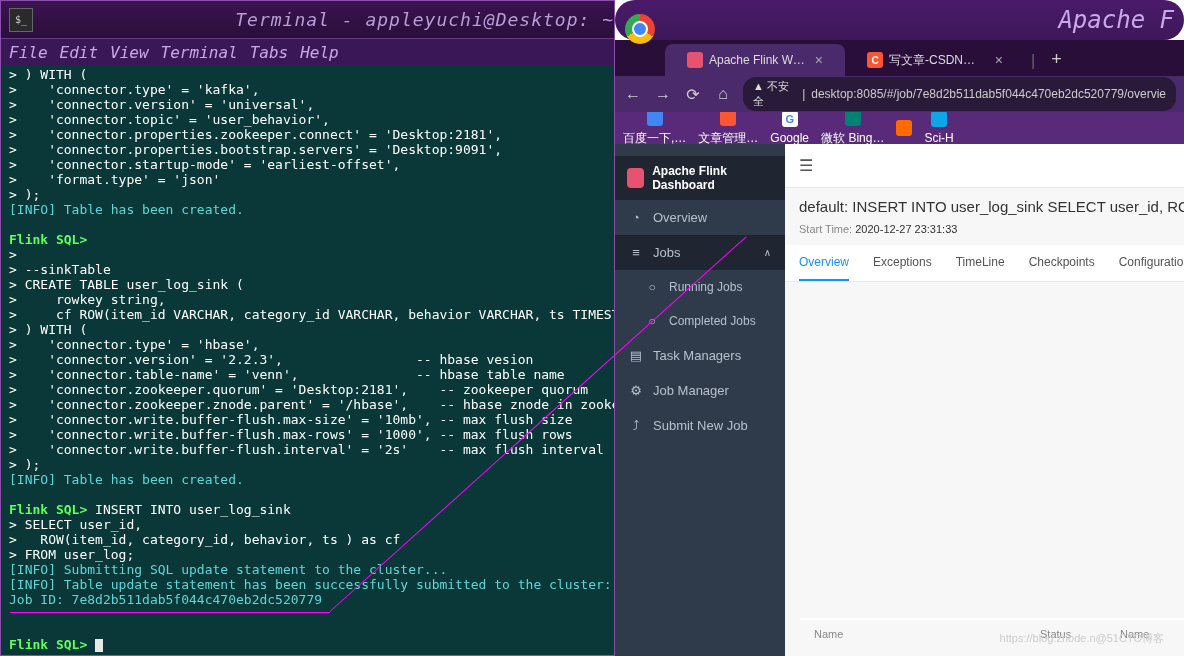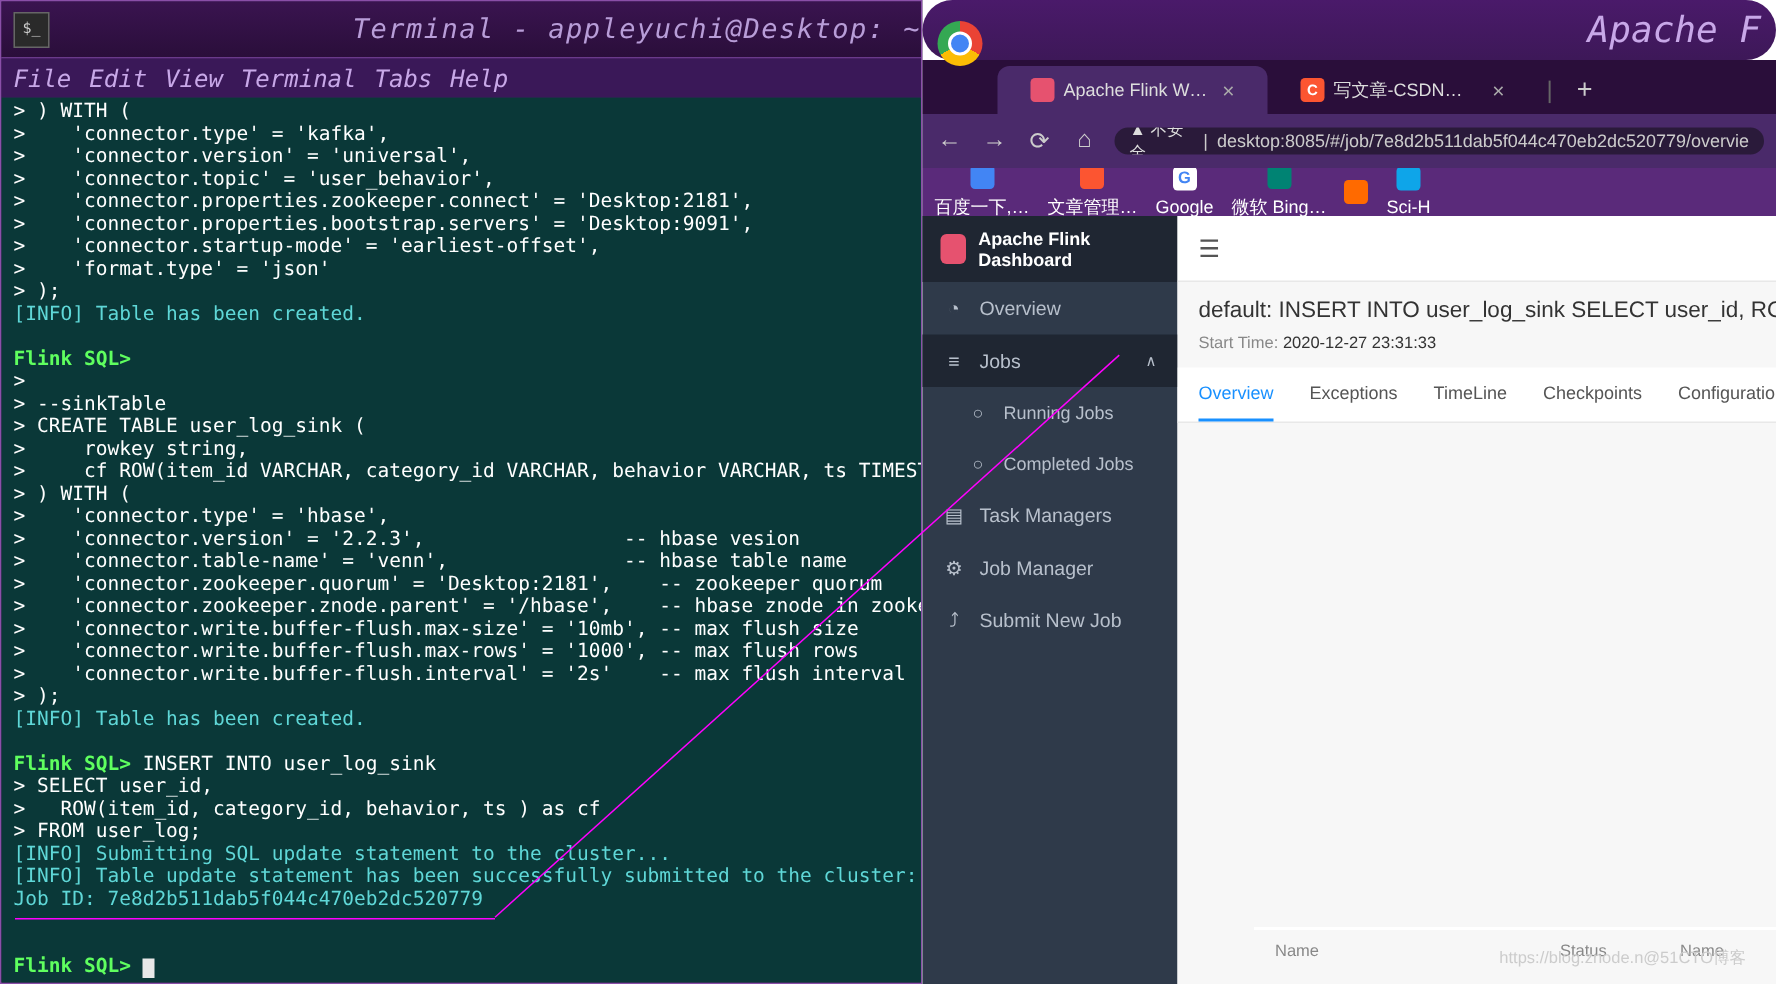--- a/index.html
+++ b/index.html
@@ -29,48 +29,48 @@
 .tab.active { background: #4a2a6a; }
 .tab-favicon { width: 16px; height: 16px; border-radius: 3px; flex-shrink: 0; }
 .fav-flink { background: #e6526f; }
 .fav-csdn { background: #fc5531; color:#fff; font-size:10px; font-weight:bold; display:flex; align-items:center; justify-content:center;}
 .tab-close { color: #aaa; font-size: 14px; margin-left: 4px; cursor: pointer; }
 .tab-text { white-space: nowrap; overflow: hidden; text-overflow: ellipsis; font-family: sans-serif;}
 .tab-sep { color: #666; padding: 0 6px 6px; }
 .new-tab { color: #ccc; padding: 0 10px 6px; font-size: 18px; cursor: pointer; }
 .url-bar { height: 36px; background: #4a2a6a; display: flex; align-items: center; padding: 0 8px; gap: 10px; }
 .nav-btn { color: #ccc; font-size: 16px; cursor: pointer; width: 20px; text-align: center; }
-.url-field { flex: 1; height: 18px; background: #2a1a3a; border-radius: 13px; display: flex; align-items: center; padding: 0 10px; gap: 6px; color: #ccc; font-size: 12px; overflow: hidden; }
+.url-field { flex: 1; height: 34px; background: #2a1a3a; border-radius: 13px; display: flex; align-items: center; padding: 0 10px; gap: 6px; color: #ccc; font-size: 12px; overflow: hidden; }
 .url-warn { color: #ddd; font-size: 11px;}
 .url-text { white-space: nowrap; }
 .bookmark-bar { height: 32px; background: #5a2a7a; display: flex; align-items: center; padding: 0 8px; gap: 12px; overflow: hidden; }
 .bm { display: flex; align-items: center; gap: 4px; color: #fff; font-size: 12px; cursor: pointer; white-space: nowrap; font-family: sans-serif; flex-direction: column;}
 .bm-icon { width: 16px; height: 16px; border-radius: 3px; flex-shrink: 0; }
 
 
 .flink-app { display: flex; height: calc(100% - 144px); background: #fff; }
 .flink-sidebar { width: 170px; background: #2f3a4a; color: #b8c0cc; font-size: 13px; }
-.flink-logo { height: 44px; display: flex; align-items: center; padding: 0 12px; gap: 8px; background: #1f2632; color: #fff; font-weight: bold; font-size: 12px;}
+.flink-logo { height: 44px; display: flex; align-items: center; padding: 0 12px; gap: 8px; background: #1f2632; color: #fff; font-weight: bold; font-size: 12px; margin-top: 12px;}
 .flink-logo-icon { width: 20px; height: 20px; background: #e6526f; border-radius: 4px; }
 .side-item { padding: 10px 14px; display: flex; align-items: center; gap: 10px; cursor: pointer; }
 .side-item.sub { padding-left: 30px; font-size: 12px; }
 .side-item.open { background: #1f2632; }
 .side-icon { width: 14px; display: inline-block; text-align: center; }
 .side-chevron { margin-left: auto; font-size: 10px; }
 .flink-main { flex: 1; background: #f7f7f7; overflow: hidden; }
 .flink-header { height: 44px; background: #fff; border-bottom: 1px solid #e8e8e8; display: flex; align-items: center; padding: 0 14px; }
 .collapse-btn { font-size: 16px; color: #555; cursor: pointer; }
 .job-title-row { padding: 10px 14px 4px; font-size: 15px; color: #333; white-space: nowrap; overflow: hidden; }
 .job-meta { padding: 4px 14px 10px; font-size: 11px; color: #888; display: flex; gap: 20px; align-items: center; }
 .job-meta b { color: #333; font-weight: normal; }
 .job-id-val { color: #333; border-bottom: 2px solid #ff00ff; padding-bottom: 1px;}
 .tabs-row { display: flex; padding: 0 14px; border-bottom: 1px solid #e8e8e8; background: #fff; gap: 24px; font-size: 12px; }
 .ftab { padding: 10px 0; color: #555; cursor: pointer; }
 .ftab.active { color: #1890ff; border-bottom: 2px solid #1890ff; }
-.table-header { position: absolute; bottom: 8px; left: 836px; right: 0; padding: 8px 14px; font-size: 11px; color: #888; display: flex; border-top: 2px solid #ffffff;}
+.table-header { position: absolute; bottom: 8px; left: 800px; right: 0; padding: 8px 14px; font-size: 11px; color: #888; display: flex; border-top: 2px solid #ffffff;}
 .th-name { flex: 1; }
 .th-status { width: 80px; }
 .th-bytes { width: 50px; }
 .watermark { position: absolute; right: 20px; bottom: 10px; color: #ccc; font-size: 11px; }
 </style>
 </head>
 <body>
 
 <div class="terminal-window">
   <div class="title-bar">

